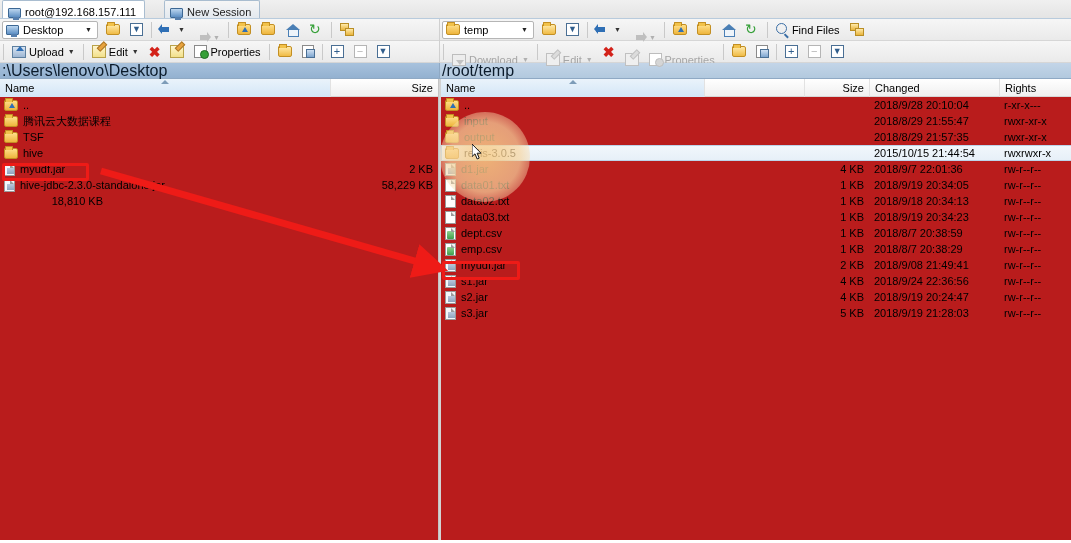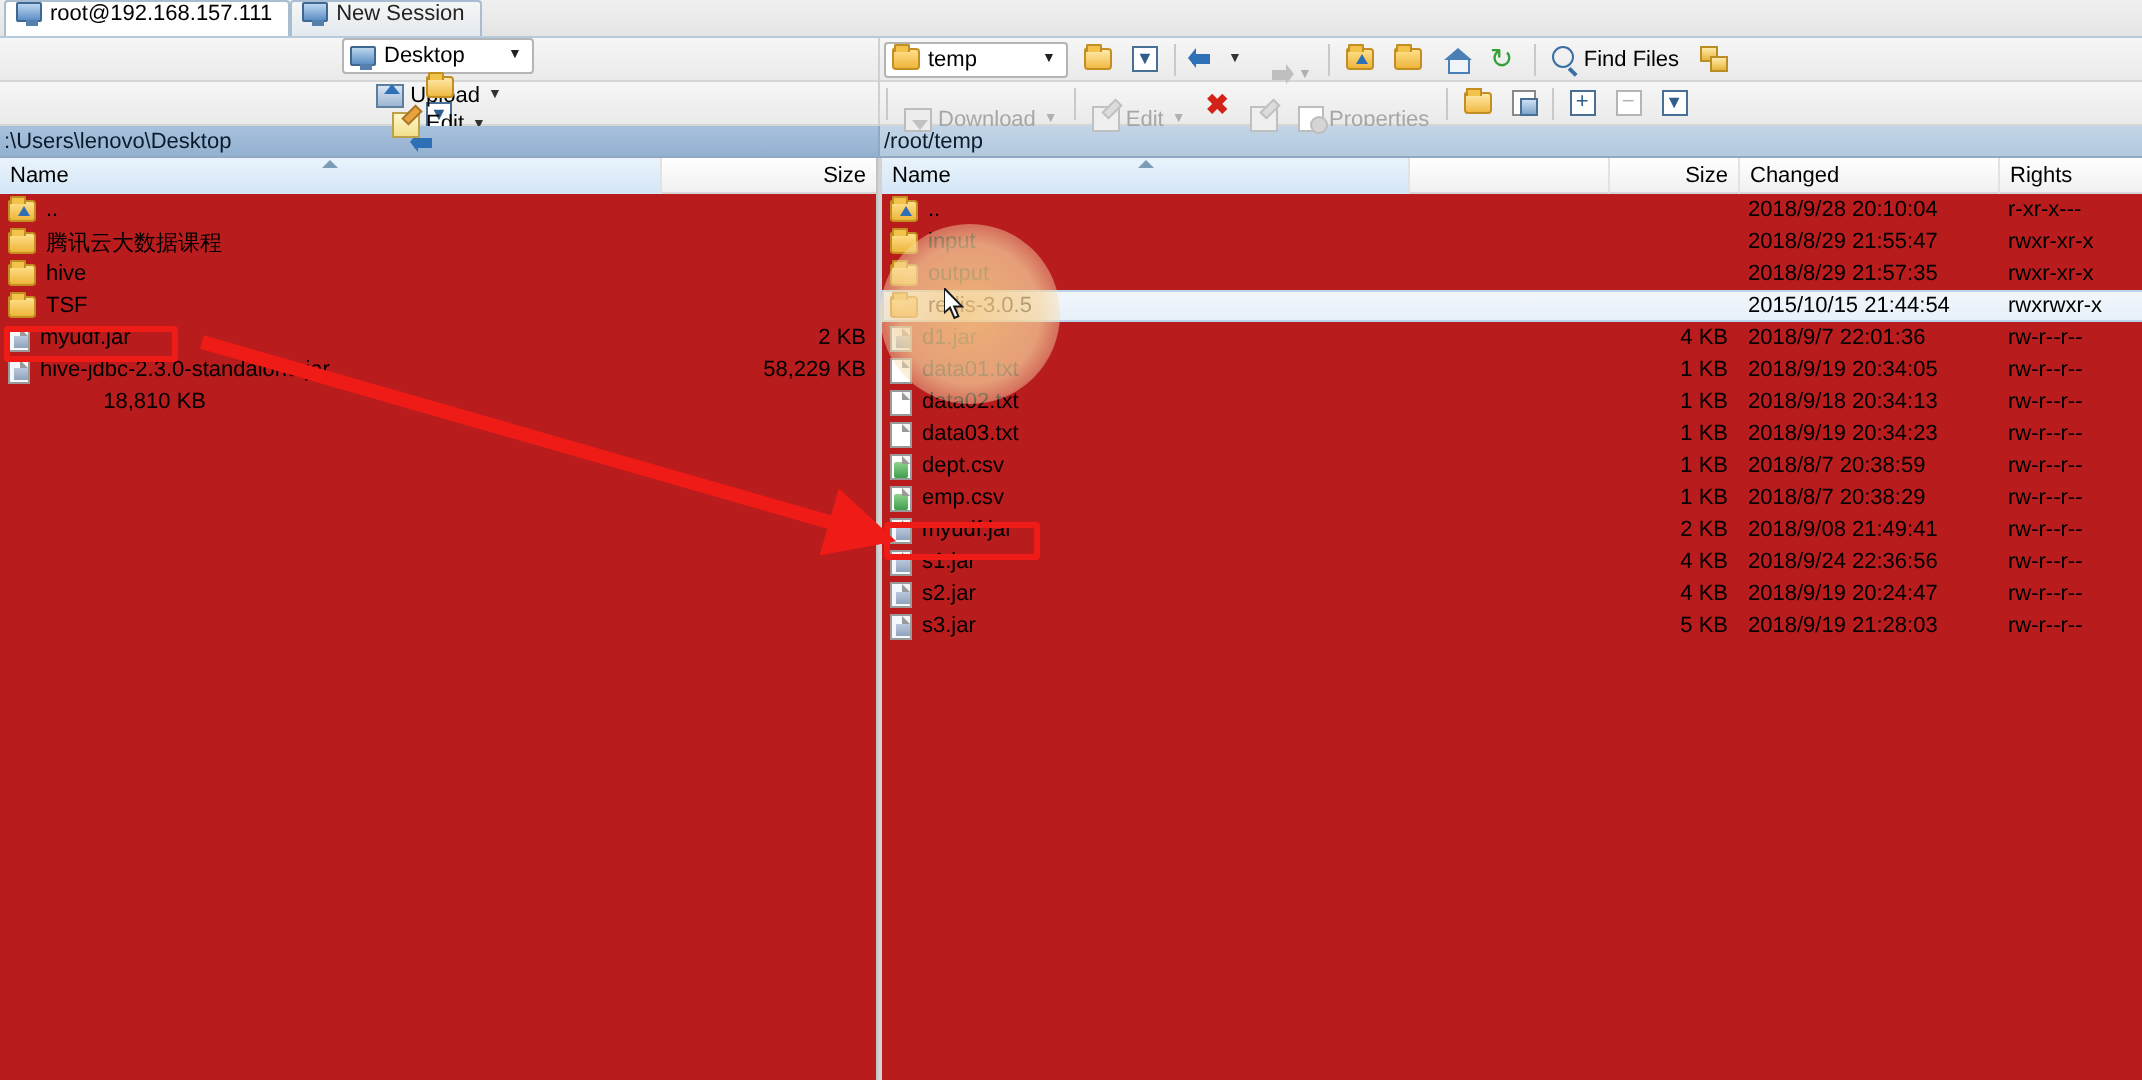--- a/index.html
+++ b/index.html
@@ -17,39 +17,39 @@
 
   
   .tabbar {
     height:19px;
     background:linear-gradient(#f0f0f0,#e4e4e4);
     border-bottom:1px solid #b8cbdd;
     display:flex; align-items:flex-end;
     padding-left:2px;
   }
   .tab {
-    height:18px; display:flex; align-items:flex-start; gap:4px;
+    height:18px; display:flex; align-items:flex-end; gap:4px;
     padding:0 8px 0 5px;
     border:1px solid #a9bdd0; border-bottom:none;
     background:linear-gradient(#ffffff,#eef3f8);
     border-radius:2px 2px 0 0;
     font-size:11px; white-space:nowrap;
-    margin-right:0;
+    margin-right:19px;
   }
   .tab.active { background:#ffffff; }
   .tab.inactive { background:linear-gradient(#f6f6f6,#e3e9ef); color:#222; }
 
   
   .toolrow {
     height:22px; display:flex; align-items:center;
     background:linear-gradient(#f6f6f6,#eaeaea);
     border-bottom:1px solid #d6d6d6;
   }
   .toolhalf { display:flex; align-items:center; height:22px; }
-  .tl { width:440px; border-right:1px solid #d0d0d0;flex-direction:column; }
+  .tl { width:440px; border-right:1px solid #d0d0d0; }
   .tr { flex:1; }
 
   .tbtn {
     height:20px; display:flex; align-items:center; gap:3px;
     padding:0 4px; white-space:nowrap; font-size:11px;
     border:1px solid transparent; border-radius:2px;
   }
   .tbtn.dim { color:#a6a6a6;margin-top:16px; }
   .sep { width:1px; height:16px; background:#c9c9c9; margin:0 3px; }
   .caret { font-size:7px; color:#333; margin-left:1px; }
@@ -234,21 +234,21 @@
     content:"";position:absolute;right:0;bottom:0;width:7px;height:6px;
     background:linear-gradient(#ffe9a8,#e8b43c);border:1px solid #b98e25;
   }
 
   
   .pathrow{ height:16px; display:flex; }
   .pathbar{
     height:16px; display:flex; align-items:center;
     padding-left:2px;
     background:linear-gradient(#a8c2dd,#93b1d0);
-    color:#0b1b2b; font-size:11px;
+    color:#0b1b2b; font-size:16px;
     border-bottom:1px solid #8fa9c4;
   }
   .pathbar.l{ width:440px; border-right:1px solid #8fa9c4; }
   .pathbar.r{ flex:1; background:linear-gradient(#c3d5e8,#b2c9de); }
 
   
   .panes{ display:flex; height:461px; }
   .pane{ position:relative; background:#b91c1c; height:461px; }
   .pane.left{ width:440px; border-right:1px solid #c3c3c3; }
   .pane.right{ flex:1; }
@@ -536,29 +536,29 @@
           <div class="cell name lc-name">
             <span class="ico folder"></span>
             <span>腾讯云大数据课程</span>
           </div>
           <div class="cell num lc-size"></div>
         </div>
 
         <div class="row">
           <div class="cell name lc-name">
             <span class="ico folder"></span>
-            <span>hive</span>
+            <span>TSF</span>
           </div>
           <div class="cell num lc-size"></div>
         </div>
 
         <div class="row">
           <div class="cell name lc-name">
             <span class="ico folder"></span>
-            <span>TSF</span>
+            <span>hive</span>
           </div>
           <div class="cell num lc-size"></div>
         </div>
 
         <div class="row">
           <div class="cell name lc-name">
             <span class="doc jar"></span>
             <span>myudf.jar</span>
           </div>
           <div class="cell num lc-size">2 KB</div>

